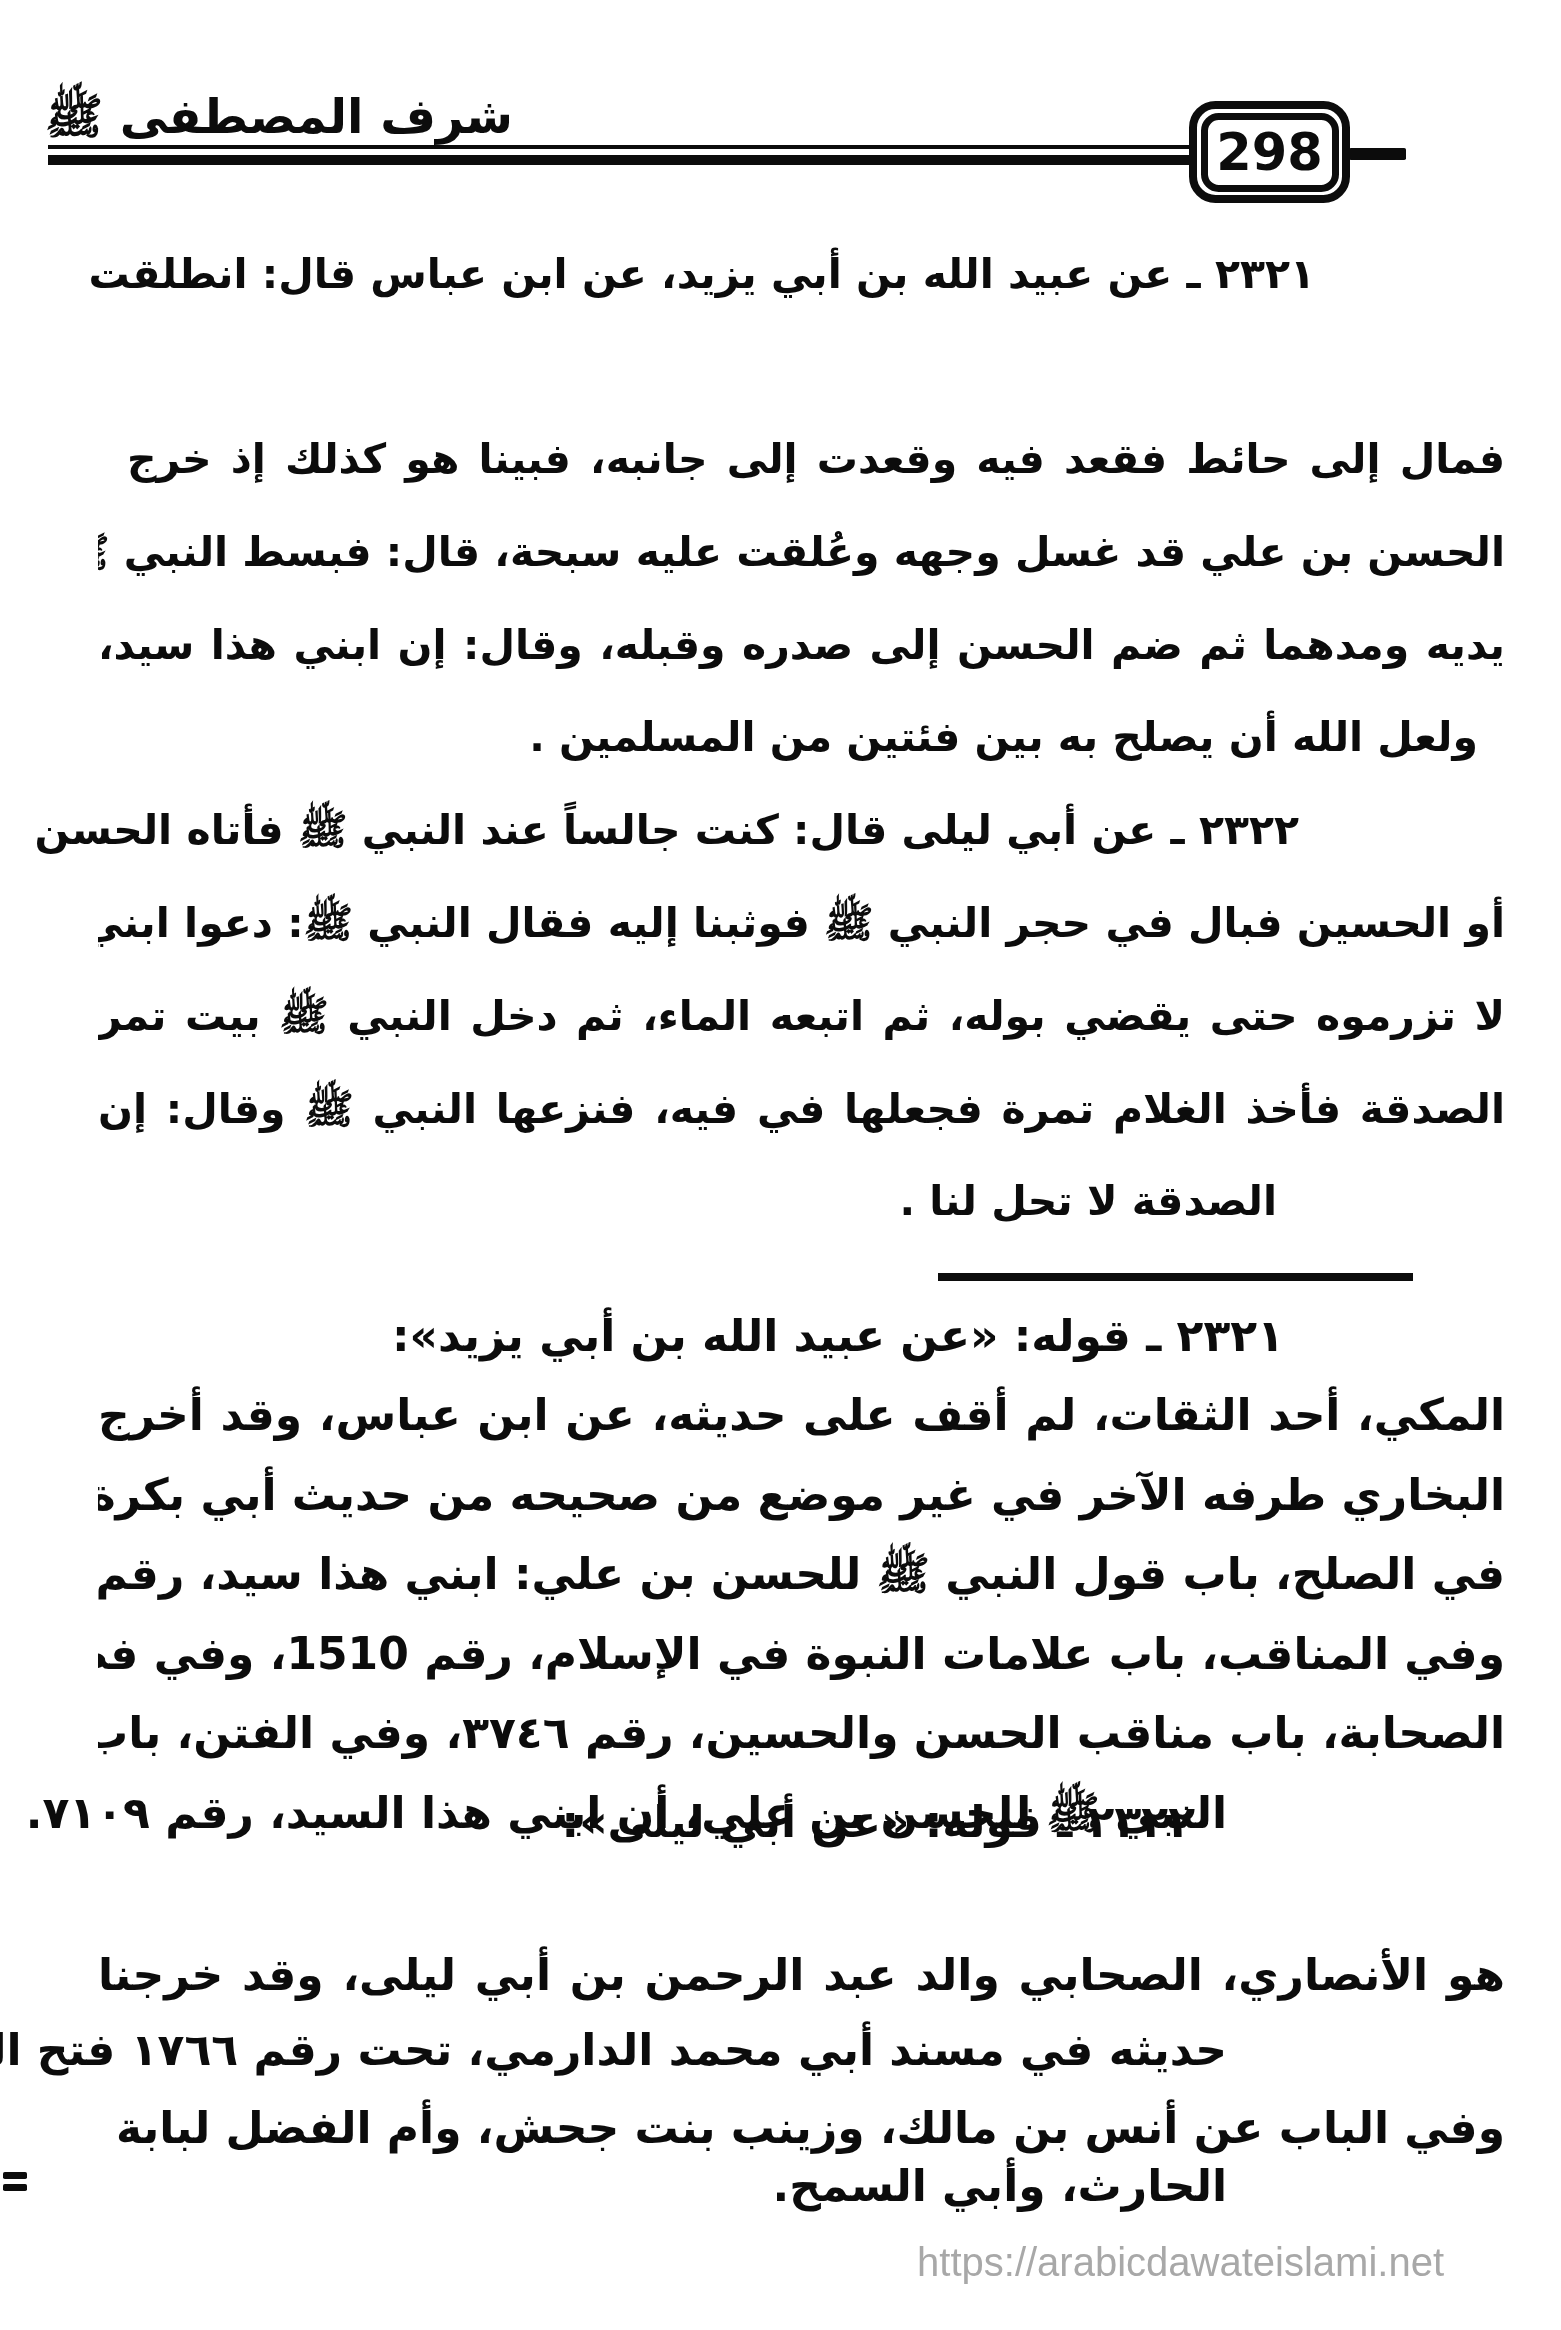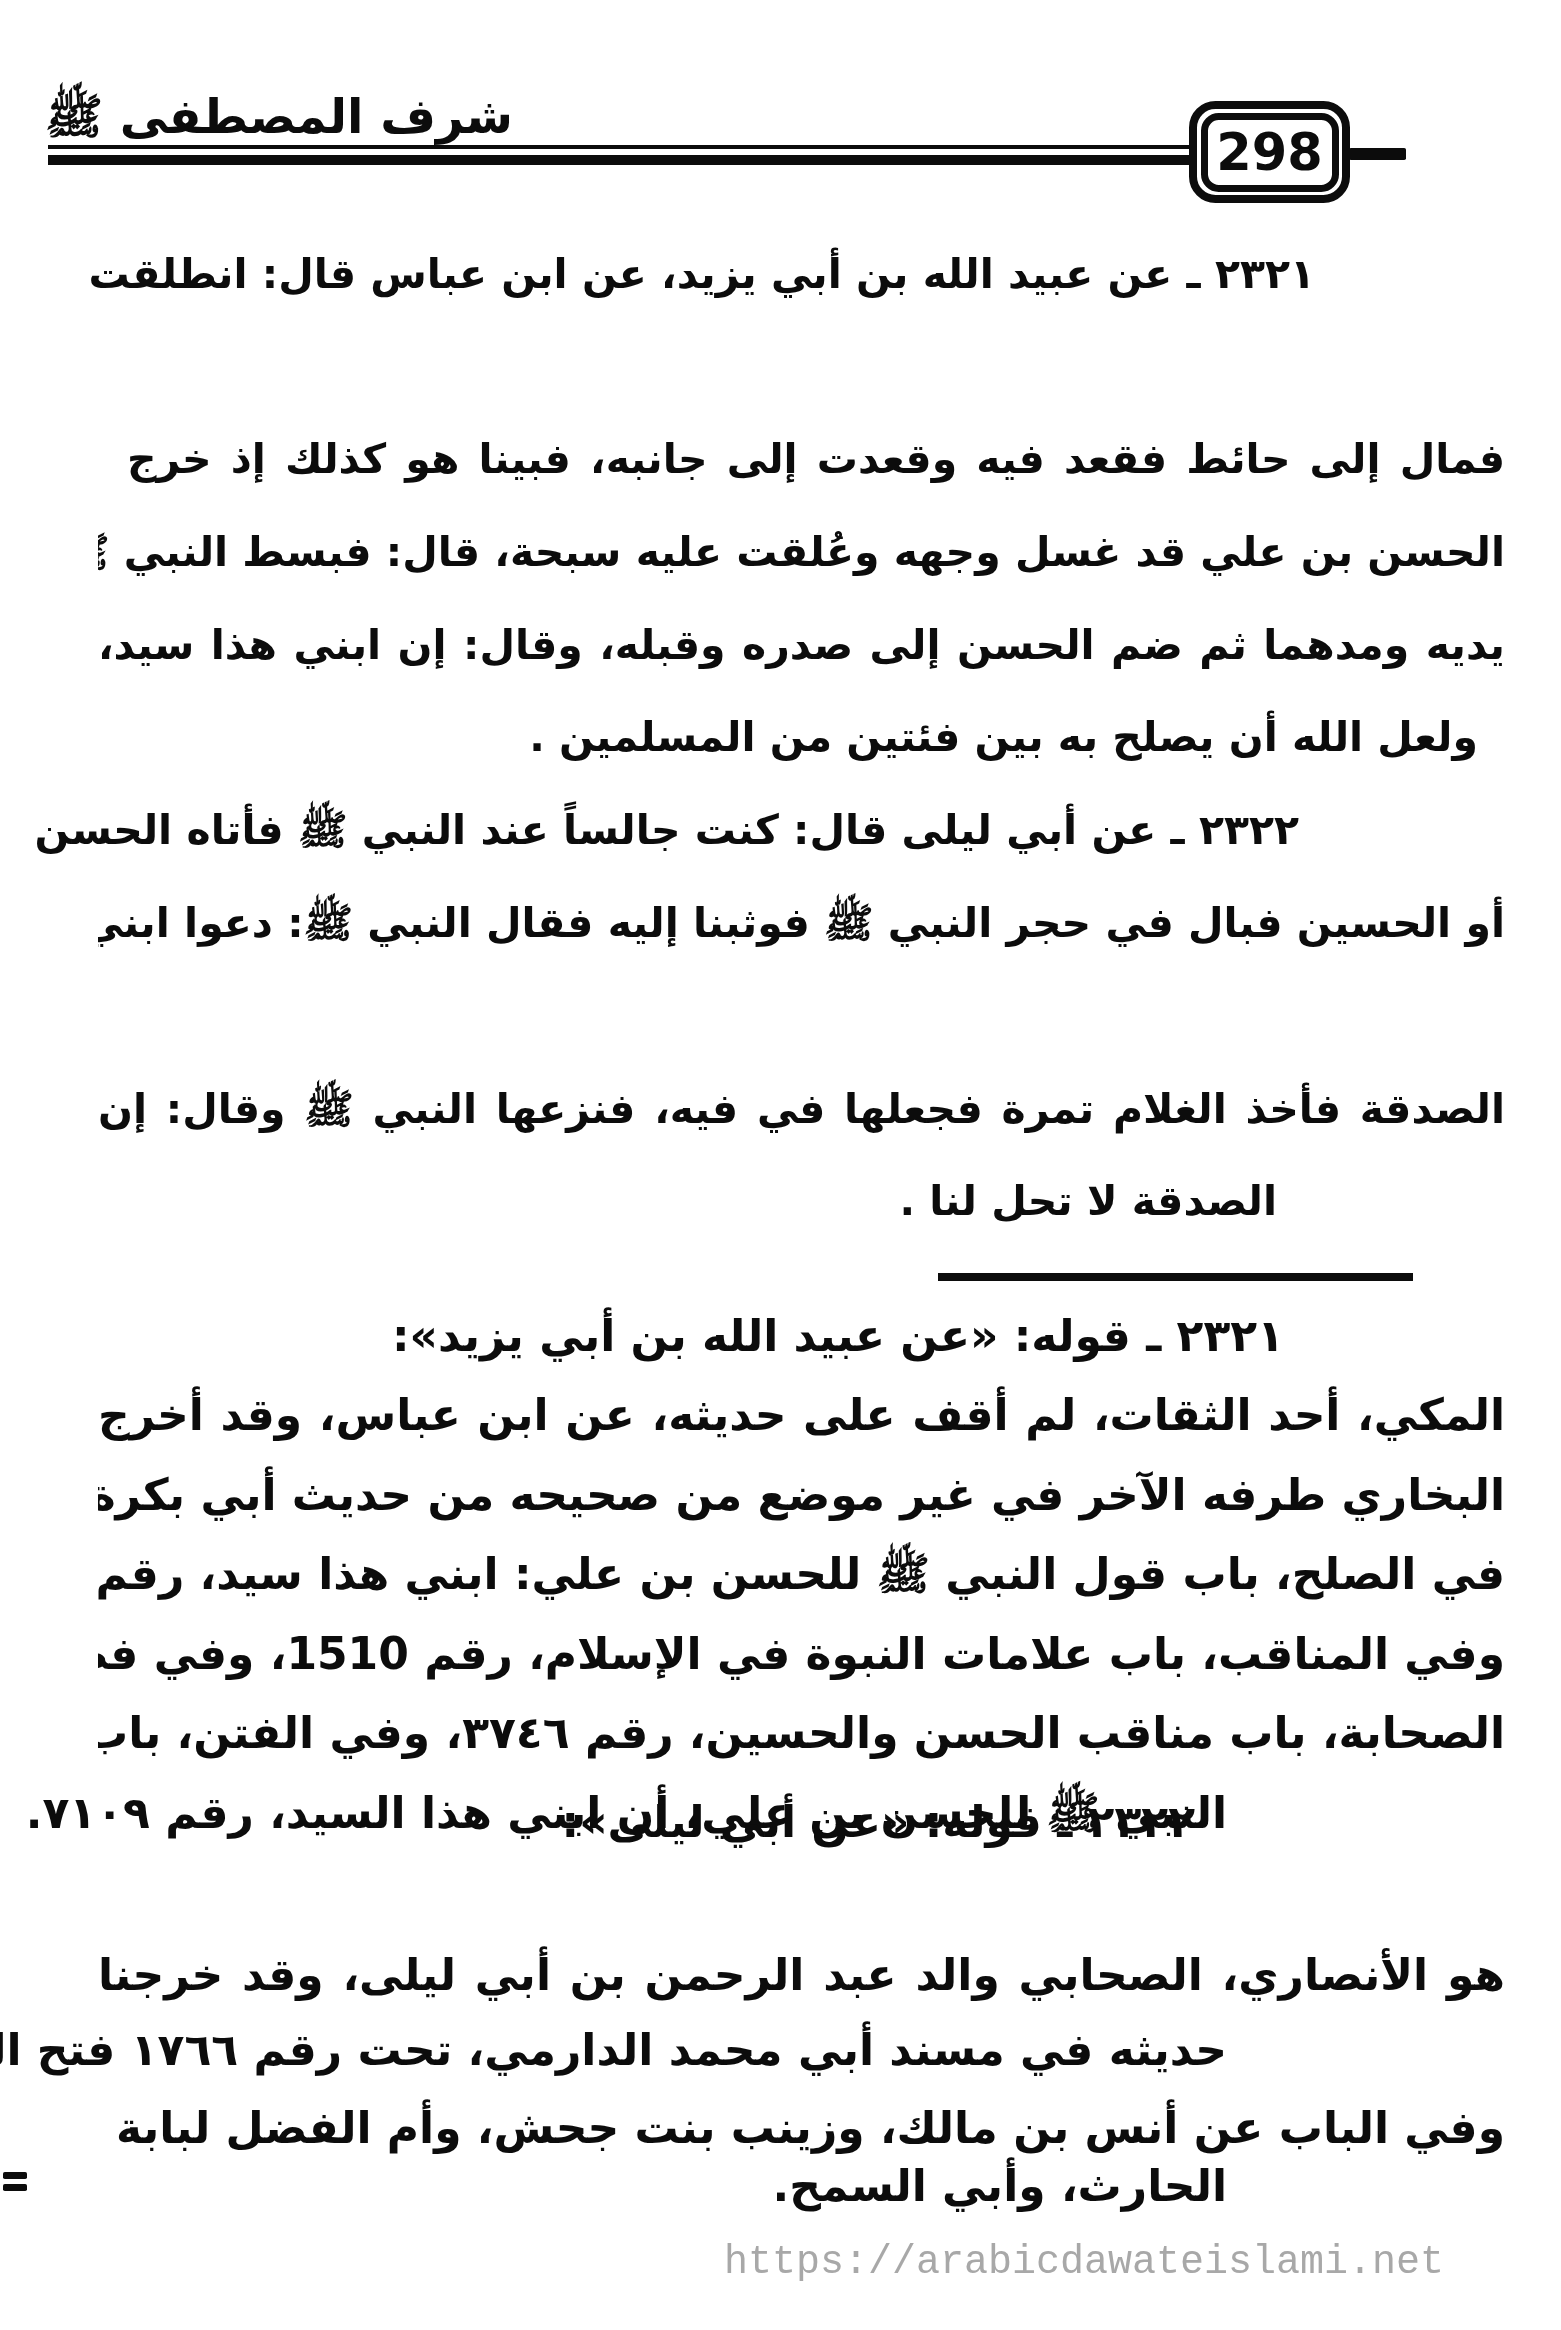--- a/index.html
+++ b/index.html
@@ -75,21 +75,21 @@
   
   #eq{position:absolute;left:3.5px;top:2172px;width:25px;height:19.4px;}
   #eq .bar{position:absolute;left:0;width:24px;height:7px;background:#0c0c0c;border-radius:1.8px;}
   #eq .bar.b1{top:0;}
   #eq .bar.b2{top:11.5px;}
   
   #watermark{
     position:absolute;right:117px;top:2240px;
     font-size:40px;color:#a8a8a8;
     direction:ltr;letter-spacing:0px;white-space:nowrap;
-    font-family:Liberation Mono, monospace;
+    font-family:Liberation Sans, sans-serif;
   }
 </style>
 </head>
 <body>
 
 <div id="page">
 
   <div class="title">شرف المصطفى ﷺ</div>
   <div class="rule" id="rule-thin"></div>
   <div class="rule" id="rule-thick"></div>
@@ -98,20 +98,21 @@
     <div id="badge-inner">298</div>
   </div>
 
   <div class="ml" id="ml1">٢٣٢١ ـ عن عبيد الله بن أبي يزيد، عن ابن عباس قال: انطلقت</div>
   <div class="ml just" id="ml3">فمال إلى حائط فقعد فيه وقعدت إلى جانبه، فبينا هو كذلك إذ خرج</div>
   <div class="ml just" id="ml4">الحسن بن علي قد غسل وجهه وعُلقت عليه سبحة، قال: فبسط النبي ﷺ</div>
   <div class="ml just" id="ml5">يديه ومدهما ثم ضم الحسن إلى صدره وقبله، وقال: إن ابني هذا سيد،</div>
   <div class="ml" id="ml6">ولعل الله أن يصلح به بين فئتين من المسلمين .</div>
   <div class="ml" id="ml7">٢٣٢٢ ـ عن أبي ليلى قال: كنت جالساً عند النبي ﷺ فأتاه الحسن</div>
   <div class="ml just" id="ml8">أو الحسين فبال في حجر النبي ﷺ فوثبنا إليه فقال النبي ﷺ: دعوا ابني</div>
+  <div class="ml just" id="ml9">لا تزرموه حتى يقضي بوله، ثم اتبعه الماء، ثم دخل النبي ﷺ بيت تمر</div>
   <div class="ml just" id="ml10">الصدقة فأخذ الغلام تمرة فجعلها في فيه، فنزعها النبي ﷺ وقال: إن</div>
   <div class="ml" id="ml11">الصدقة لا تحل لنا .</div>
 
   <div id="fn-sep"></div>
 
   <div class="fl" id="fn1">٢٣٢١ ـ قوله: «عن عبيد الله بن أبي يزيد»:</div>
   <div class="fl just" id="fn2">المكي، أحد الثقات، لم أقف على حديثه، عن ابن عباس، وقد أخرج</div>
   <div class="fl just" id="fn3">البخاري طرفه الآخر في غير موضع من صحيحه من حديث أبي بكرة فأخرجه</div>
   <div class="fl just" id="fn4">في الصلح، باب قول النبي ﷺ للحسن بن علي: ابني هذا سيد، رقم ٢٧٤،</div>
   <div class="fl just" id="fn5">وفي المناقب، باب علامات النبوة في الإسلام، رقم 1510، وفي فضائل</div>

